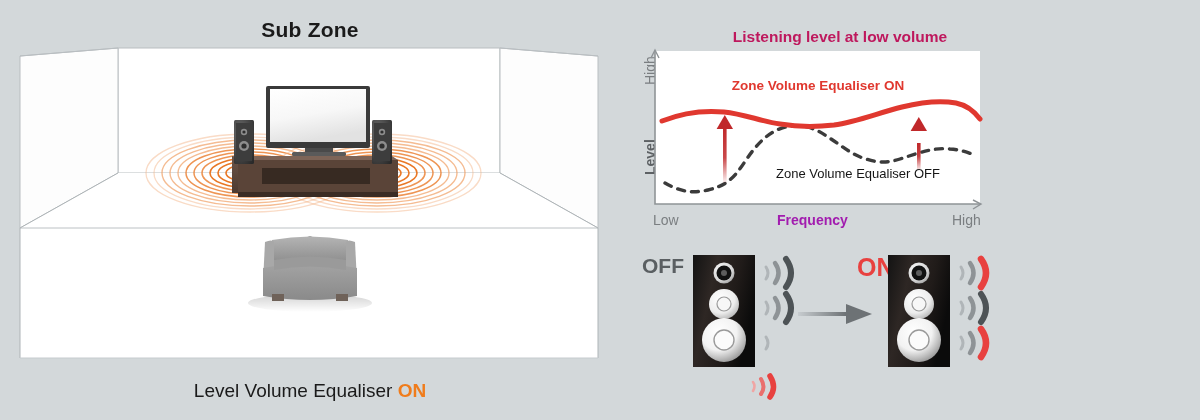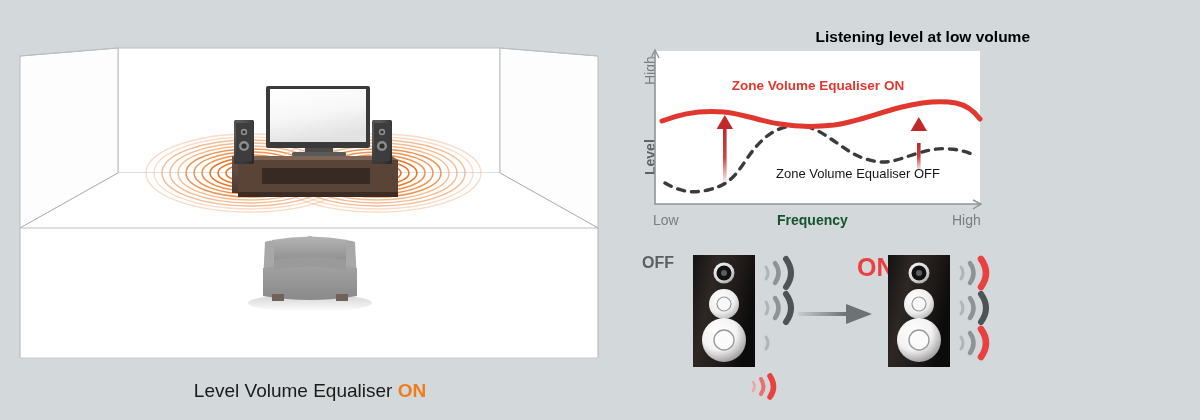--- a/index.html
+++ b/index.html
@@ -26,54 +26,55 @@
     position:absolute;left:0;top:380px;width:620px;
     text-align:center;font-size:19px;color:#1a1a1a;
   }
   #room-caption .on{color:#f07c1b;font-weight:bold;}
 
   
   #right-panel{position:absolute;left:620px;top:0;width:580px;height:420px;}
 
   #chart-title{
     position:absolute;left:30px;top:28px;width:380px;
-    text-align:right;font-size:15.5px;font-weight:bold;color:#000000;
+    text-align:center;font-size:15.5px;font-weight:bold;color:#be185d;
   }
 
   #chart-block{position:absolute;left:0px;top:45px;width:400px;height:195px;}
 
   .axis-ylabel{
     position:absolute;
     color:#5d6164;font-weight:bold;font-size:14px;
     transform:rotate(-90deg);transform-origin:left top;
     white-space:nowrap;
   }
   .axis-tick{
     position:absolute;color:#7a7e81;font-size:14px;white-space:nowrap;
   }
   .axis-tick.rot{
     transform:rotate(-90deg);transform-origin:left top;
   }
   .axis-xlabel{
-    position:absolute;color:#14532d;font-weight:bold;font-size:14px;
+    position:absolute;color:#a21caf;font-weight:bold;font-size:14px;
   }
 
   
   #compare-block{position:absolute;left:0;top:245px;width:580px;height:175px;}
-  .state-label{position:absolute;font-size:16px;font-weight:bold;}
+  .state-label{position:absolute;font-size:21px;font-weight:bold;}
   #label-off{left:22px;top:9px;color:#5a5f62;}
   #label-on{left:237px;top:8px;color:#e8413f;font-size:25px;}
 </style>
 </head>
 <body style="background: rgb(211, 216, 218);">
 
 <div class="stage">
 
   <div id="left-panel">
 
+    <div id="sub-zone-title">Sub Zone</div>
 
     <svg width="620" height="360" viewBox="0 0 620 360" style="position:absolute;left:0;top:28px;">
 
       <defs>
         <linearGradient id="tvScreenGrad" x1="0" y1="0" x2="0.3" y2="1">
           <stop offset="0%" stop-color="#ffffff"></stop>
           <stop offset="55%" stop-color="#f7f7f7"></stop>
           <stop offset="100%" stop-color="#e2e2e2"></stop>
         </linearGradient>
         <linearGradient id="standGrad" x1="0" y1="0" x2="0" y2="1">

